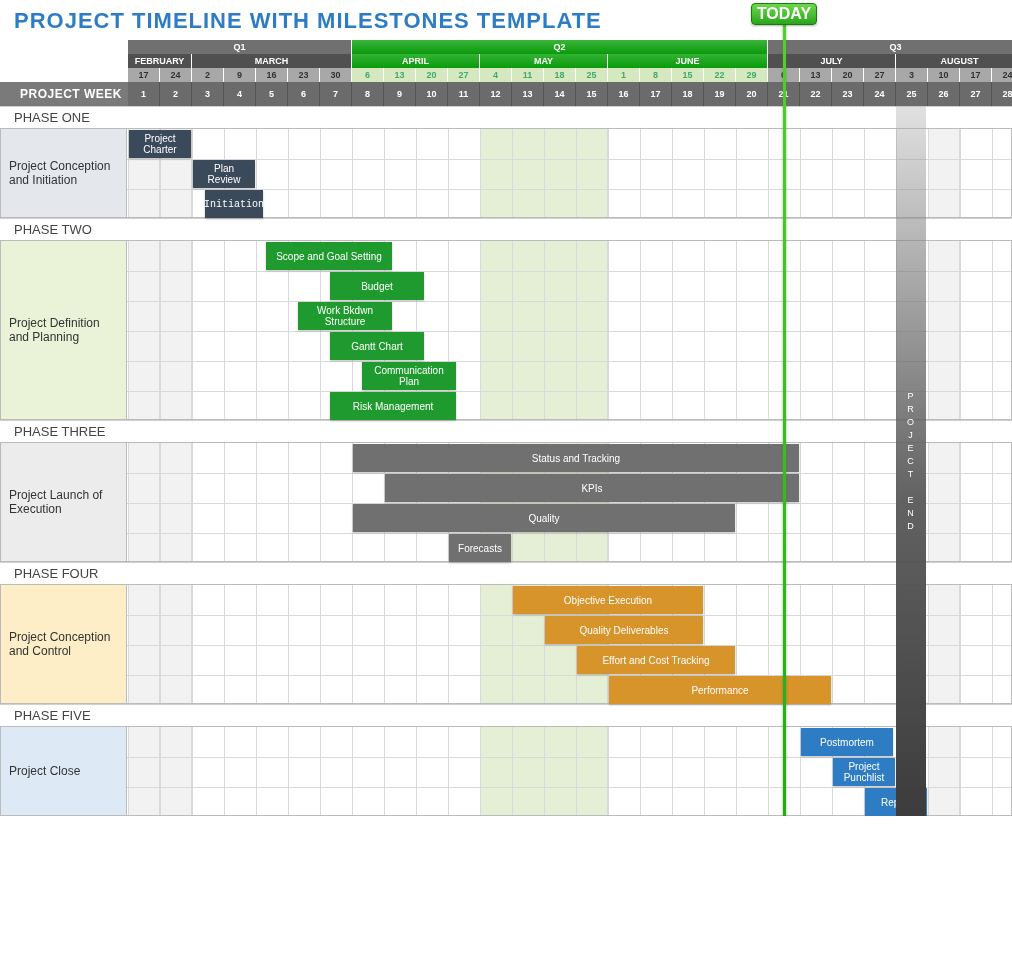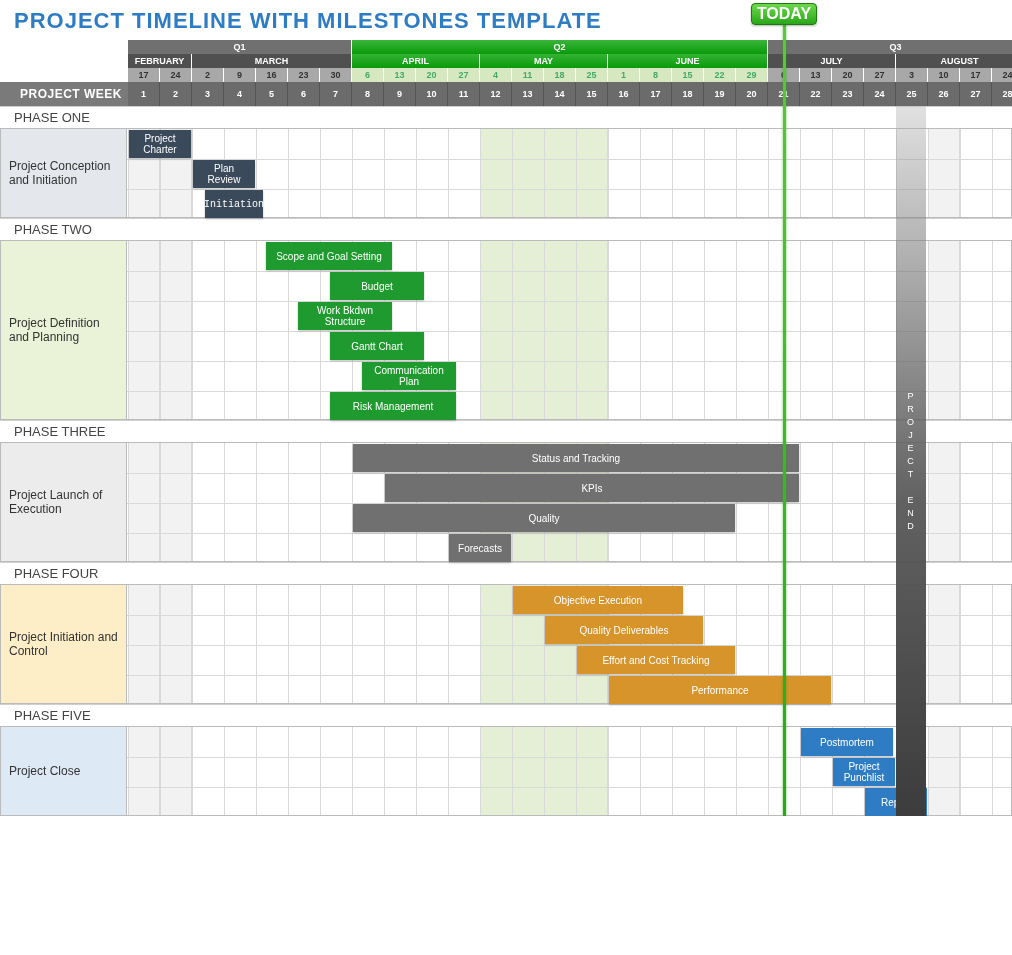--- a/index.html
+++ b/index.html
@@ -319,27 +319,27 @@
           <div style="top: 60px; height: 0px;"></div>
           <div style="top: 90px; height: 0px;"></div>
         </div>
         <div class="task c-grey" style="left: 384px; width: 414px; top: 31px;">KPIs</div>
         <div class="task c-grey" style="left: 352px; width: 446px; top: 1px;">Status  and Tracking</div>
         <div class="task c-grey" style="left: 352px; width: 382px; top: 61px;">Quality</div>
         <div class="task c-grey" style="left: 448px; width: 62px; top: 91px;">Forecasts</div>
       </div>
       <div class="phase-row" style="position: absolute; left: 0px; right: 0px; top: 456px;">PHASE FOUR</div>
       <div class="section" style="position: absolute; left: 0px; right: 0px; top: 478px; height: 120px;">
-        <div class="section-label" style="background: rgb(253, 238, 199);">Project Initiation and Control</div>
+        <div class="section-label" style="background: rgb(253, 238, 199);">Project Conception and Control</div>
         <div class="sec-rows-bg">
           <div style="top: 30px; height: 0px;"></div>
           <div style="top: 60px; height: 0px;"></div>
           <div style="top: 90px; height: 0px;"></div>
         </div>
-        <div class="task c-gold" style="left: 512px; width: 170px; top: 1px;">Objective Execution</div>
+        <div class="task c-gold" style="left: 512px; width: 190px; top: 1px;">Objective Execution</div>
         <div class="task c-gold" style="left: 544px; width: 158px; top: 31px;">Quality Deliverables</div>
         <div class="task c-gold" style="left: 576px; width: 158px; top: 61px;">Effort and Cost Tracking</div>
         <div class="task c-gold" style="left: 608px; width: 222px; top: 91px;">Performance</div>
       </div>
       <div class="phase-row" style="position: absolute; left: 0px; right: 0px; top: 598px;">PHASE FIVE</div>
       <div class="section" style="position: absolute; left: 0px; right: 0px; top: 620px; height: 90px;">
         <div class="section-label" style="background: rgb(221, 233, 244);">Project Close</div>
         <div class="sec-rows-bg">
           <div style="top: 30px; height: 0px;"></div>
           <div style="top: 60px; height: 0px;"></div>

